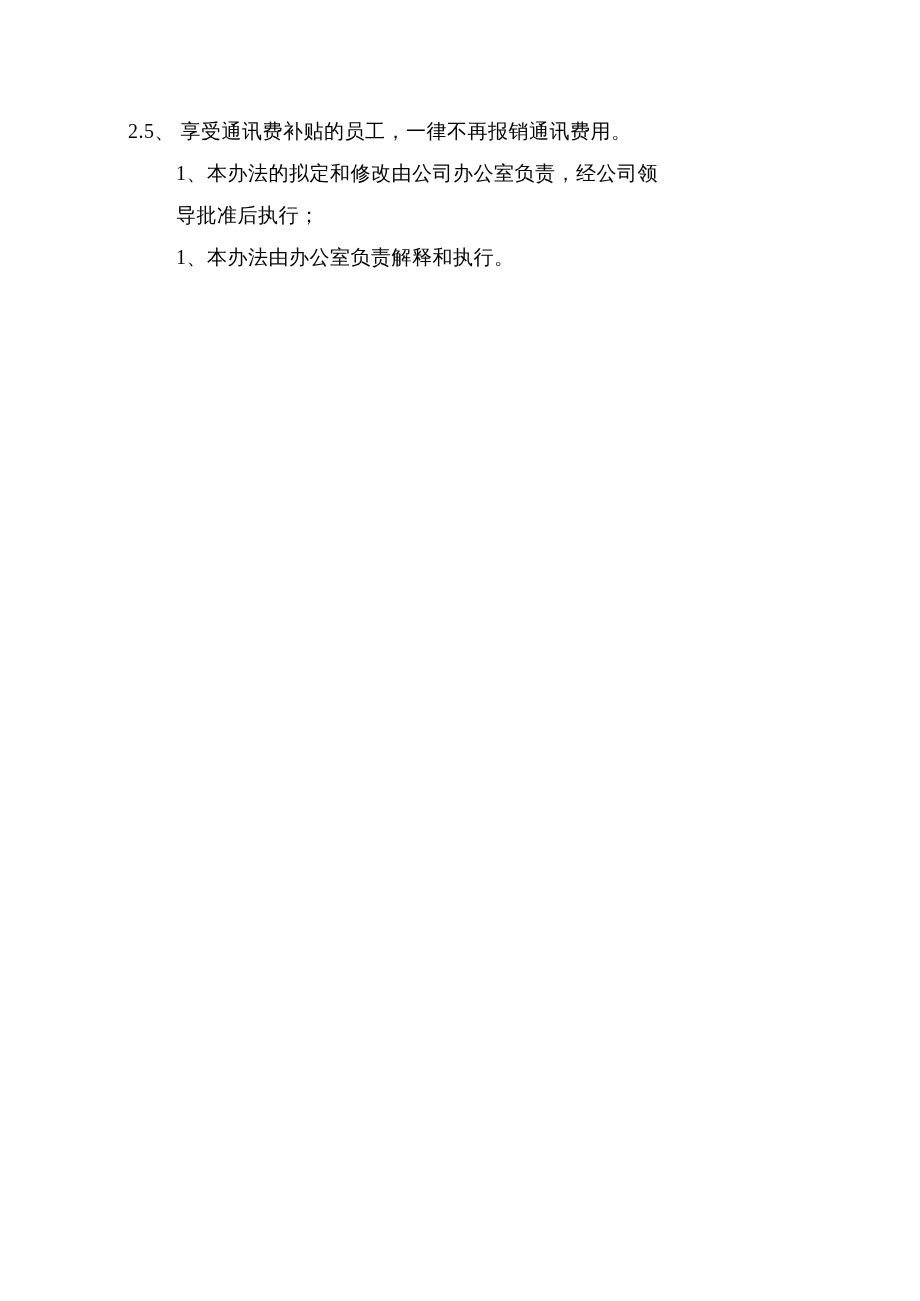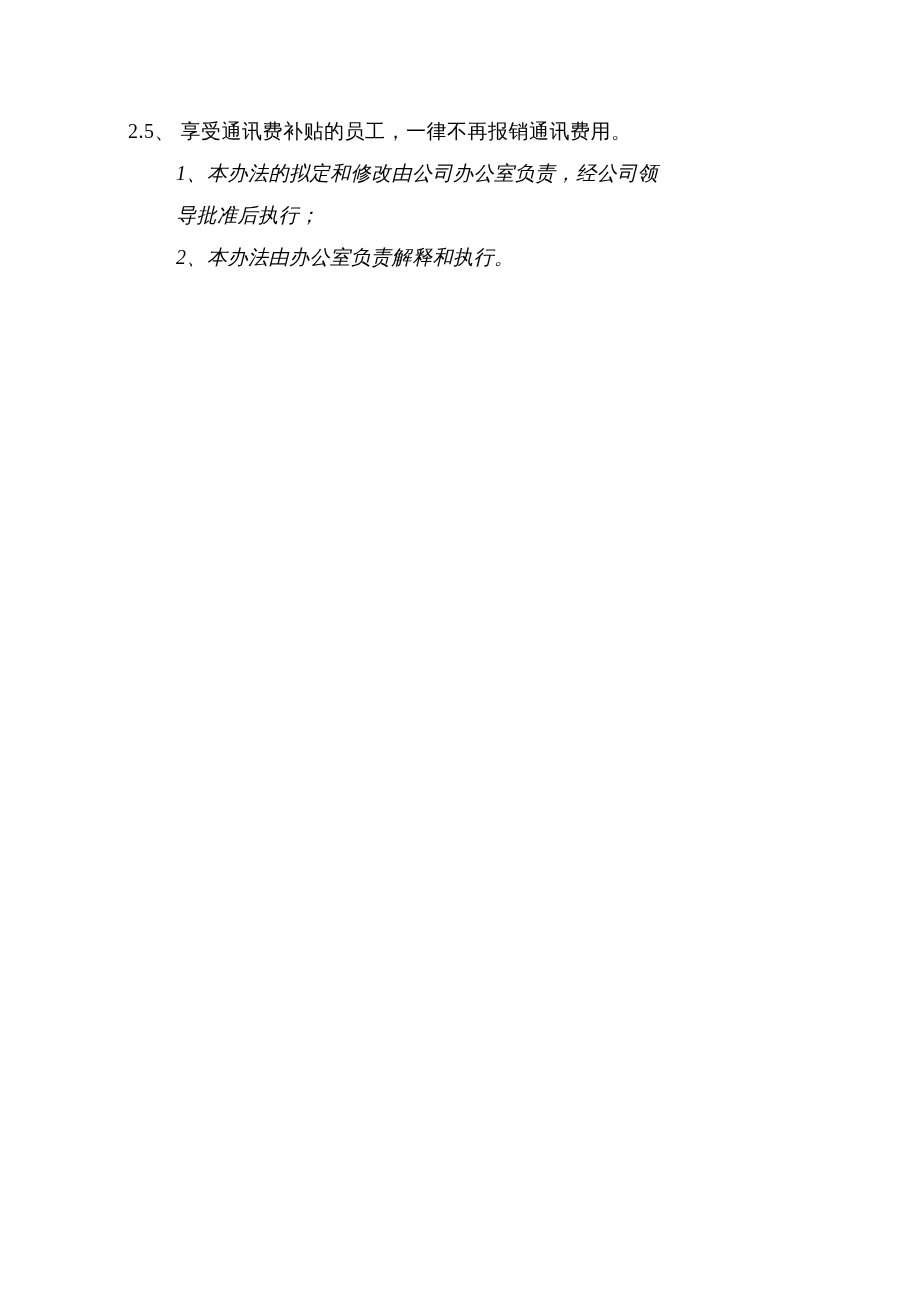--- a/index.html
+++ b/index.html
@@ -16,23 +16,22 @@
     padding: 110px 128px 0 128px;
     width: 787px;
   }
   .line {
     font-size: 20px;
     line-height: 2.1;
     letter-spacing: 0.5px;
   }
   .indent {
     padding-left: 48px;
-    font-style: italic;
   }
 </style>
 </head>
 <body>
 
 <div class="page">
   <div class="line">2.5、 享受通讯费补贴的员工，一律不再报销通讯费用。</div>
   <div class="line indent">1、本办法的拟定和修改由公司办公室负责，经公司领导批准后执行；</div>
-  <div class="line indent">2、本办法由办公室负责解释和执行。</div>
+  <div class="line indent">1、本办法由办公室负责解释和执行。</div>
 </div>
 
 </body></html>

